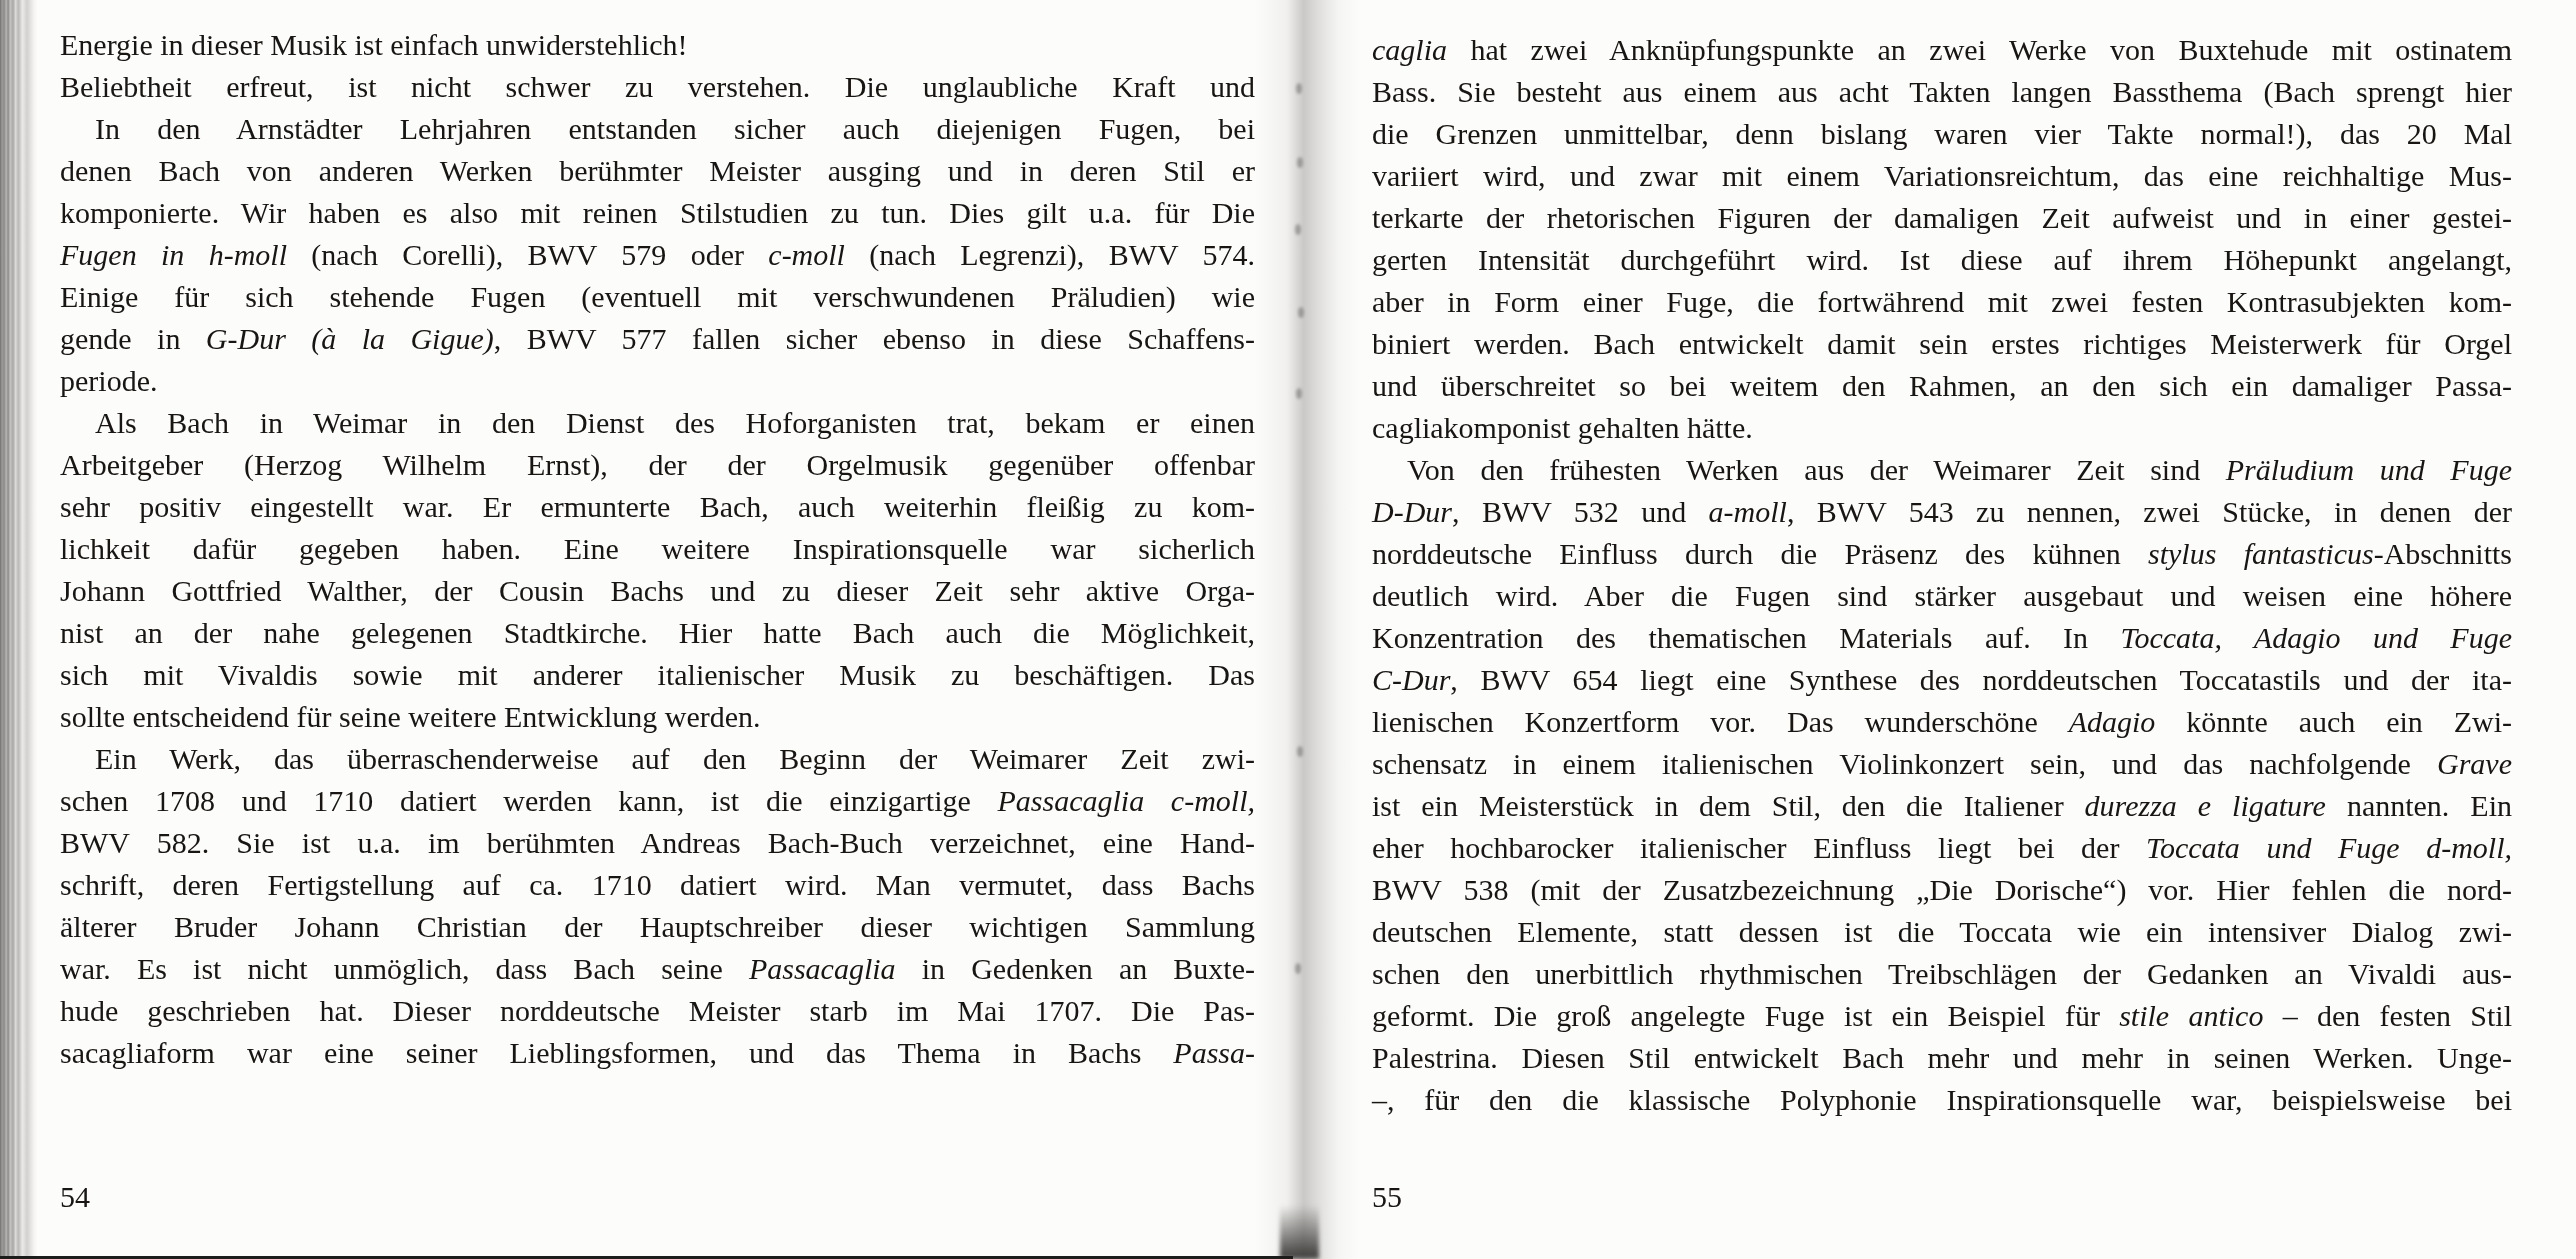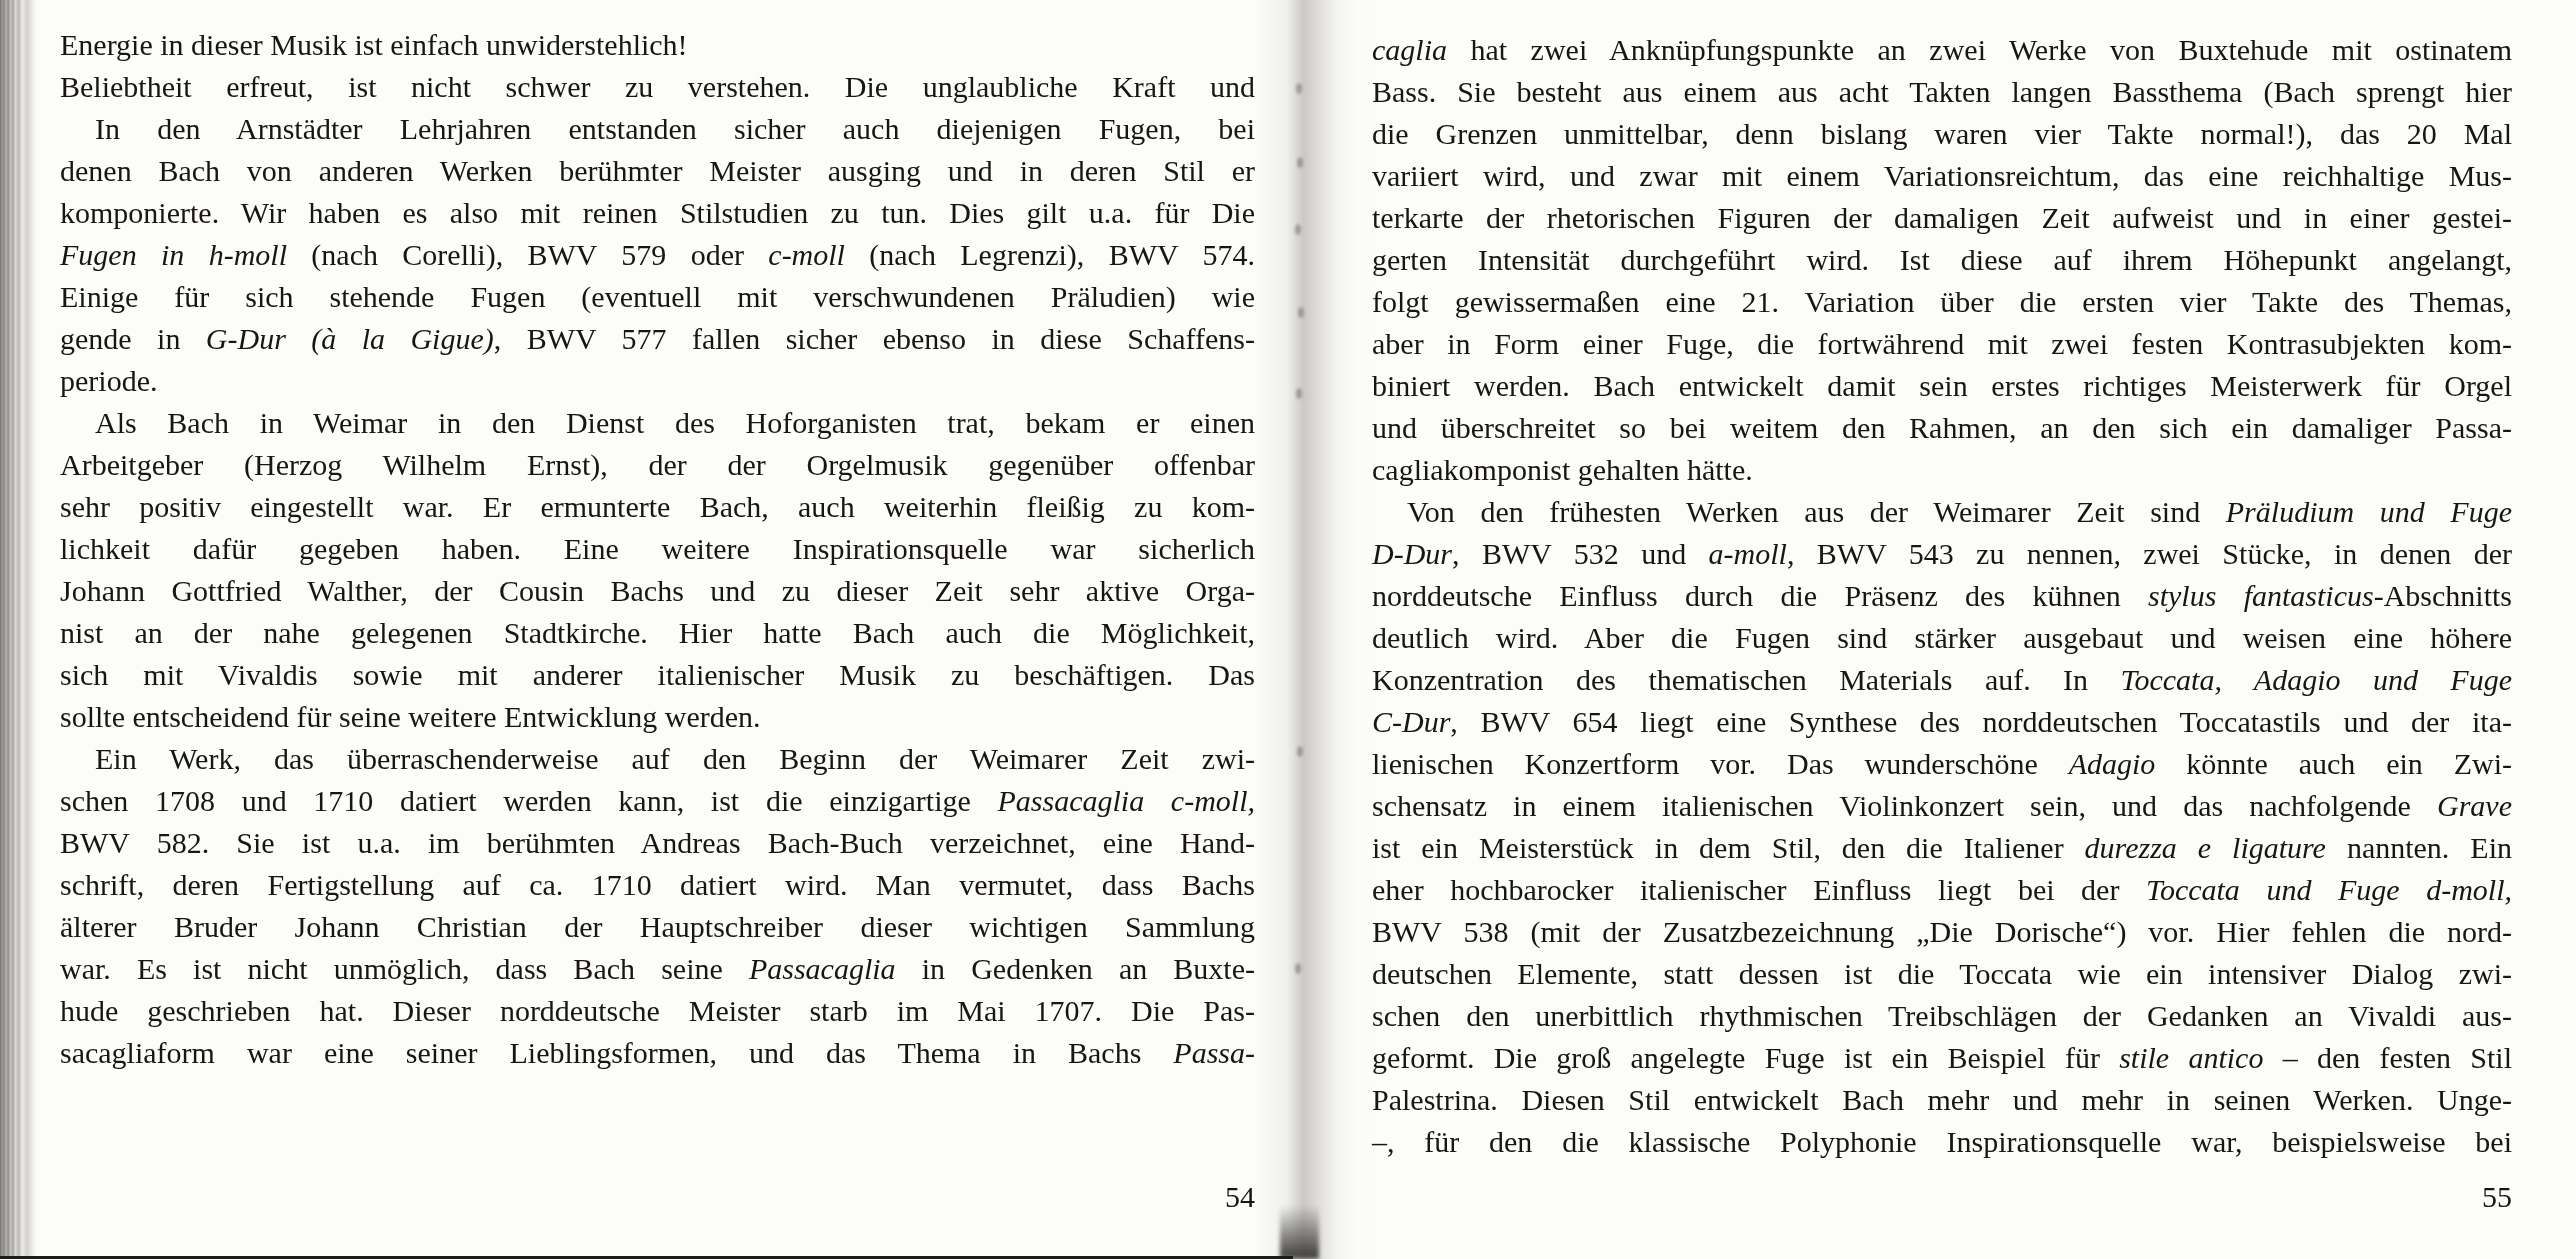--- a/index.html
+++ b/index.html
@@ -58,21 +58,21 @@
     height: 42px; line-height: 42px; font-size: 30px;
     text-align: justify; text-align-last: justify;
     white-space: normal;
   }
   .line.njust { text-align-last: left; }
   .line.ind { text-indent: 35px; }
   .line i { font-style: italic; }
 
   .page-number {
     position: absolute; top: 1176px; height: 42px; line-height: 42px;
-    font-size: 30px; text-align: right;
+    font-size: 30px; text-align: left;
   }
   .page-number.left  { left: 60px;  width: 1195px; }
   .page-number.right { left: 1372px; width: 1140px; }
 </style>
 </head>
 <body style="--ink: #181512; --paper: #fcfcfa;">
 
 <div class="book-spread">
   <div class="page-edge-strip"></div>
 
@@ -119,21 +119,20 @@
   <div class="bottom-scan-edge"></div>
 
   <div class="scanned-page right">
     <div class="text-block right" id="lines-right">
         <div class="line"><i>caglia</i><span> hat zwei Anknüpfungspunkte an zwei Werke von Buxtehude mit ostinatem</span></div>
         <div class="line"><span>Bass. Sie besteht aus einem aus acht Takten langen Bassthema (Bach sprengt hier</span></div>
         <div class="line"><span>die Grenzen unmittelbar, denn bislang waren vier Takte normal!), das 20 Mal</span></div>
         <div class="line"><span>variiert wird, und zwar mit einem Variationsreichtum, das eine reichhaltige Mus-</span></div>
         <div class="line"><span>terkarte der rhetorischen Figuren der damaligen Zeit aufweist und in einer gestei-</span></div>
         <div class="line"><span>gerten Intensität durchgeführt wird. Ist diese auf ihrem Höhepunkt angelangt,</span></div>
-        <div class="line"><span>folgt gewissermaßen eine 21. Variation über die ersten vier Takte des Themas,</span></div>
         <div class="line"><span>aber in Form einer Fuge, die fortwährend mit zwei festen Kontrasubjekten kom-</span></div>
         <div class="line"><span>biniert werden. Bach entwickelt damit sein erstes richtiges Meisterwerk für Orgel</span></div>
         <div class="line"><span>und überschreitet so bei weitem den Rahmen, an den sich ein damaliger Passa-</span></div>
         <div class="line njust"><span>cagliakomponist gehalten hätte.</span></div>
         <div class="line ind"><span>Von den frühesten Werken aus der Weimarer Zeit sind </span><i>Präludium und Fuge</i></div>
         <div class="line"><i>D-Dur</i><span>, BWV 532 und </span><i>a-moll</i><span>, BWV 543 zu nennen, zwei Stücke, in denen der</span></div>
         <div class="line"><span>norddeutsche Einfluss durch die Präsenz des kühnen </span><i>stylus fantasticus</i><span>-Abschnitts</span></div>
         <div class="line"><span>deutlich wird. Aber die Fugen sind stärker ausgebaut und weisen eine höhere</span></div>
         <div class="line"><span>Konzentration des thematischen Materials auf. In </span><i>Toccata, Adagio und Fuge</i></div>
         <div class="line"><i>C-Dur</i><span>, BWV 654 liegt eine Synthese des norddeutschen Toccatastils und der ita-</span></div>

